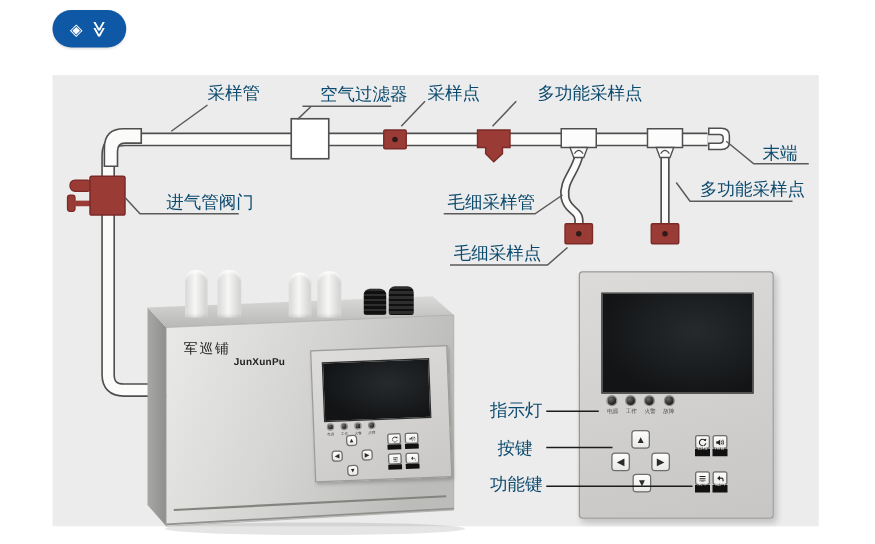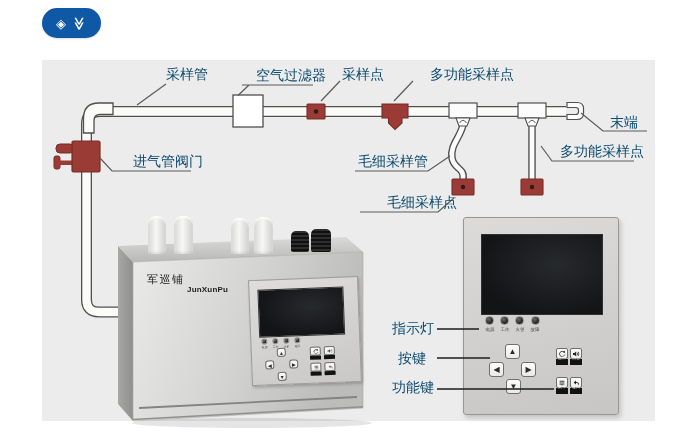--- a/index.html
+++ b/index.html
@@ -311,18 +311,18 @@
   </svg>
 
   <div class="lbl" style="left:166px;top:67px;">采样管</div>
   <div class="lbl" style="left:256px;top:68px;">空气过滤器</div>
   <div class="lbl" style="left:342px;top:67px;">采样点</div>
   <div class="lbl" style="left:430px;top:67px;">多功能采样点</div>
   <div class="lbl" style="left:610px;top:115px;">末端</div>
   <div class="lbl" style="left:133px;top:154px;">进气管阀门</div>
   <div class="lbl" style="left:358px;top:154px;">毛细采样管</div>
   <div class="lbl" style="left:560px;top:144px;">多功能采样点</div>
-  <div class="lbl" style="left:363px;top:195px;margin-left:24px;">毛细采样点</div>
+  <div class="lbl" style="left:363px;top:195px;">毛细采样点</div>
   <div class="lbl" style="left:392px;top:321px;">指示灯</div>
   <div class="lbl" style="left:398px;top:351px;">按键</div>
   <div class="lbl" style="left:392px;top:380px;">功能键</div>
 
 </div>
 
 </body></html>

